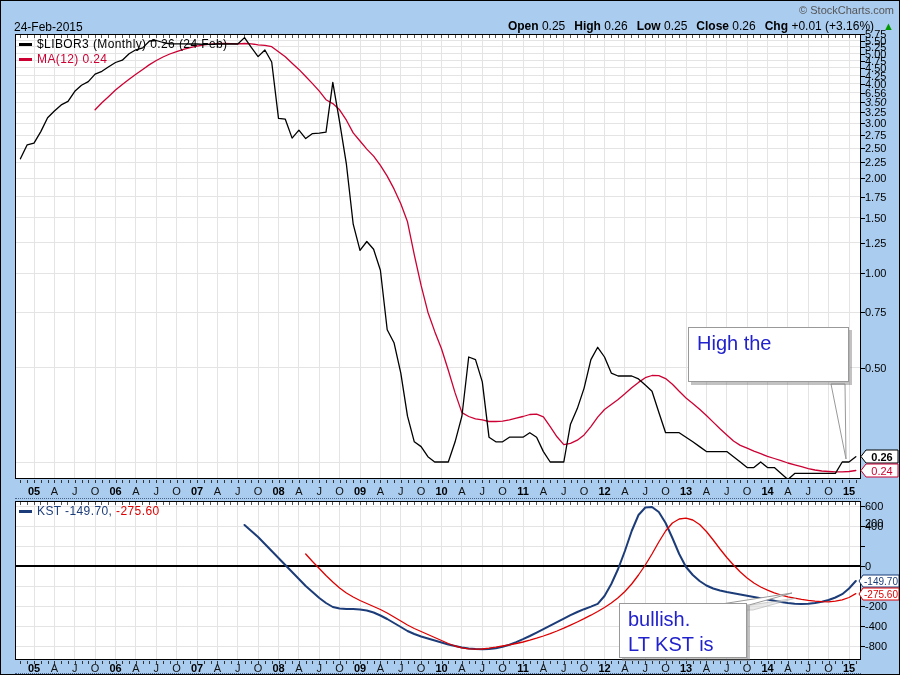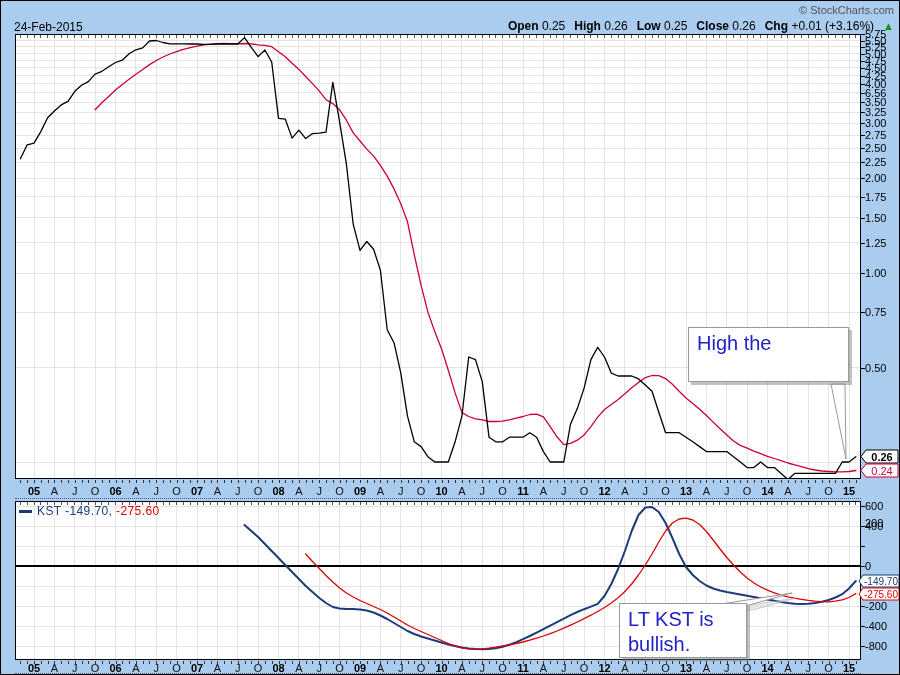--- a/index.html
+++ b/index.html
@@ -427,34 +427,38 @@
         <line x1="820.4205999999999" y1="1" x2="820.4205999999999" y2="4"></line>
         <line x1="827.2122999999999" y1="1" x2="827.2122999999999" y2="4"></line>
         <line x1="834.0039999999999" y1="1" x2="834.0039999999999" y2="4"></line>
         <line x1="840.7957" y1="1" x2="840.7957" y2="4"></line>
       </g>
       <line x1="1" y1="65" x2="845" y2="65" stroke="#000" stroke-width="1.2" shape-rendering="crispEdges"></line>
       <polyline points="229.5,24.0 236.3,30.0 243.1,36.0 249.9,43.0 256.7,50.0 263.5,57.0 270.3,64.0 277.1,71.0 283.9,78.0 290.7,85.0 297.5,91.0 304.3,97.0 311.0,102.0 317.8,106.0 324.6,107.5 331.4,108.0 338.2,108.0 345.0,108.5 351.8,109.5 358.6,111.5 365.4,114.5 372.2,118.0 379.0,122.0 385.8,126.0 392.5,130.0 399.3,133.0 406.1,135.5 412.9,137.5 419.7,139.5 426.5,141.5 433.3,143.5 440.1,145.0 446.9,146.5 453.7,147.5 460.5,148.0 467.3,148.2 474.0,148.0 480.8,147.2 487.6,145.8 494.4,143.8 501.2,141.2 508.0,138.2 514.8,135.0 521.6,131.6 528.4,128.2 535.2,124.7 542.0,121.2 548.8,117.7 555.5,114.2 562.3,111.0 569.1,108.2 575.9,105.6 582.7,102.8 589.5,95.0 596.3,83.0 603.1,68.0 609.9,50.0 616.7,30.0 623.5,14.0 630.3,6.5 637.0,6.0 643.8,11.0 650.6,22.0 657.4,37.0 664.2,53.0 671.0,66.0 677.8,74.0 684.6,80.0 691.4,84.5 698.2,87.5 705.0,89.5 711.8,91.0 718.5,92.2 725.3,93.5 732.1,94.8 738.9,96.0 745.7,97.2 752.5,98.5 759.3,99.8 766.1,101.0 772.9,102.0 779.7,102.7 786.5,103.0 793.3,102.8 800.0,102.0 806.8,100.8 813.6,99.0 820.4,96.5 827.2,93.2 834.0,87.5 840.8,80.0 " fill="none" stroke="#1b3c78" stroke-width="2" stroke-linejoin="round" stroke-linecap="round"></polyline>
       <polyline points="290.7,53.0 297.5,60.5 304.3,67.5 311.0,74.5 317.8,81.0 324.6,87.0 331.4,92.0 338.2,96.0 345.0,99.5 351.8,102.5 358.6,105.5 365.4,108.5 372.2,112.0 379.0,116.0 385.8,120.0 392.5,124.0 399.3,127.5 406.1,130.5 412.9,133.5 419.7,136.5 426.5,139.5 433.3,142.5 440.1,145.0 446.9,146.8 453.7,147.8 460.5,148.2 467.3,148.0 474.0,147.2 480.8,146.2 487.6,145.0 494.4,143.8 501.2,142.5 508.0,141.0 514.8,139.2 521.6,137.2 528.4,135.0 535.2,132.6 542.0,130.0 548.8,127.2 555.5,124.2 562.3,121.0 569.1,117.7 575.9,114.2 582.7,110.5 589.5,106.5 596.3,102.0 603.1,96.8 609.9,90.5 616.7,83.0 623.5,74.0 630.3,64.0 637.0,53.0 643.8,41.0 650.6,30.0 657.4,22.0 664.2,18.0 671.0,17.2 677.8,19.0 684.6,23.5 691.4,30.5 698.2,39.0 705.0,48.0 711.8,56.5 718.5,64.0 725.3,71.0 732.1,77.0 738.9,82.0 745.7,86.0 752.5,89.2 759.3,91.8 766.1,94.0 772.9,95.8 779.7,97.2 786.5,98.4 793.3,99.4 800.0,100.2 806.8,100.7 813.6,100.8 820.4,100.2 827.2,98.8 834.0,96.5 840.8,92.6 " fill="none" stroke="#dd0000" stroke-width="1.3" stroke-linejoin="round" stroke-linecap="round"></polyline>
     </svg>
 
+  <div id="legend1" class="legend">
+      <div class="row"><span class="sw" style="background: rgb(0, 0, 0);"></span><span style="color: rgb(0, 0, 0);">$LIBOR3 (Monthly) 0.26 (24 Feb)</span></div>
+      <div class="row"><span class="sw" style="background: rgb(204, 0, 51);"></span><span style="color: rgb(204, 0, 51);">MA(12) 0.24</span></div>
+    </div>
   <div id="legend2" class="legend"><span class="sw" style="background: rgb(27, 60, 120);"></span><span style="color: rgb(27, 60, 120);">KST -149.70,</span><span style="color: rgb(221, 0, 0);"> -275.60</span></div>
 
   <svg id="overlay" width="900" height="675">
     <polygon points="830,383 844,383 845,458" fill="#ffffff" stroke="#999999"></polygon>
     <polygon points="716,606 750,606 793,594" fill="#dddddd" stroke="#aaaaaa" transform="translate(2,3)" opacity="0.6"></polygon>
     <polygon points="714,604 748,604 791,592" fill="#ffffff" stroke="#999999"></polygon>
   </svg>
 
   <div id="callout1" class="callout" style="left:687px;top:326px;width:143px;height:46px;">
     <div>High the</div>
   </div>
   <div id="callout2" class="callout" style="left:618px;top:602px;width:110px;height:46px;">
+    <div>bullish.</div>
     <div>LT KST is</div>
-    <div>bullish.</div>
   </div>
 
   <svg class="tag" style="left:859px;top:448px;" width="40" height="15">
     <polygon points="1,7.5 6,1 38,1 38,14 6,14" fill="#ffffff" stroke="#000000"></polygon>
     <text x="22" y="11.5" text-anchor="middle" font-size="11" font-weight="bold" fill="#000000" font-family="Liberation Sans, sans-serif">0.26</text>
   </svg>
   <svg class="tag" style="left:859px;top:462px;" width="40" height="15">
     <polygon points="1,7.5 6,1 38,1 38,14 6,14" fill="#ffffff" stroke="#cc0033"></polygon>
     <text x="22" y="11.5" text-anchor="middle" font-size="11" fill="#cc0033" font-family="Liberation Sans, sans-serif">0.24</text>
   </svg>
@@ -487,21 +491,21 @@
     <div class="ylab" style="top: 155px;">2.25</div>
     <div class="ytick" style="top: 147px;"></div>
     <div class="ylab" style="top: 141px;">2.50</div>
     <div class="ytick" style="top: 134px;"></div>
     <div class="ylab" style="top: 128px;">2.75</div>
     <div class="ytick" style="top: 122px;"></div>
     <div class="ylab" style="top: 116px;">3.00</div>
     <div class="ytick" style="top: 111px;"></div>
     <div class="ylab" style="top: 105px;">3.25</div>
     <div class="ytick" style="top: 101px;"></div>
-    <div class="ylab" style="top: 95px;">3.50</div>
+    <div class="ylab" style="top: 95px; font-style: italic;">3.50</div>
     <div class="ytick" style="top: 92px;"></div>
     <div class="ylab" style="top: 86px;">6.56</div>
     <div class="ytick" style="top: 83px;"></div>
     <div class="ylab" style="top: 77px;">4.00</div>
     <div class="ytick" style="top: 75px;"></div>
     <div class="ylab" style="top: 69px;">4.25</div>
     <div class="ytick" style="top: 67px;"></div>
     <div class="ylab" style="top: 61px;">4.50</div>
     <div class="ytick" style="top: 60px;"></div>
     <div class="ylab" style="top: 54px;">4.75</div>

